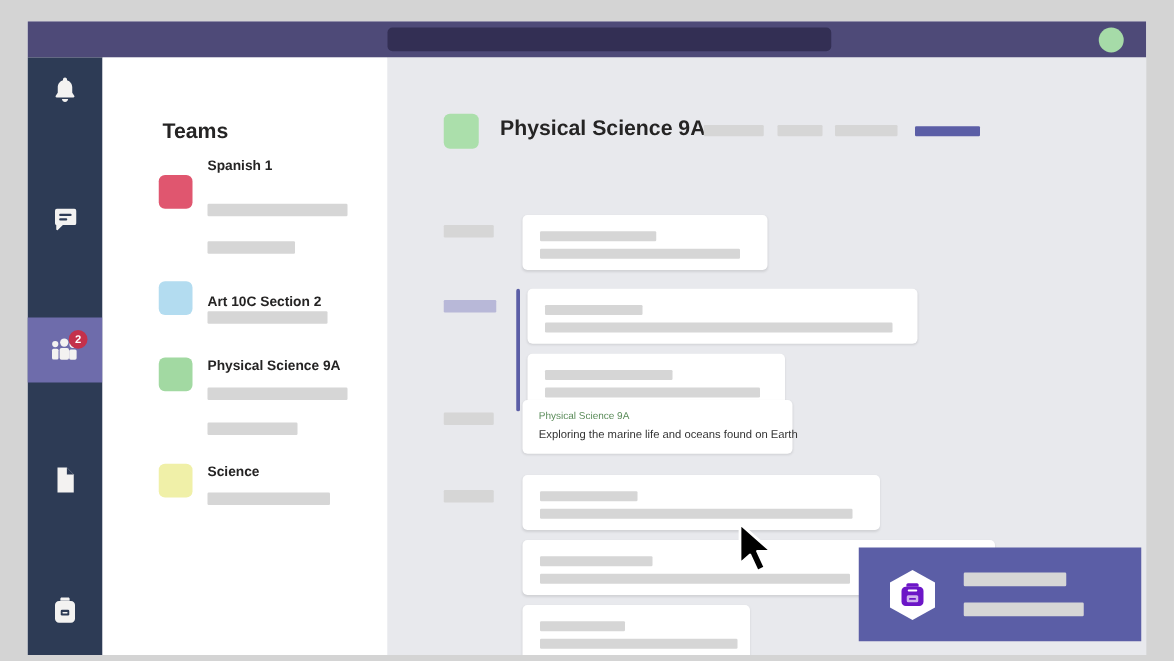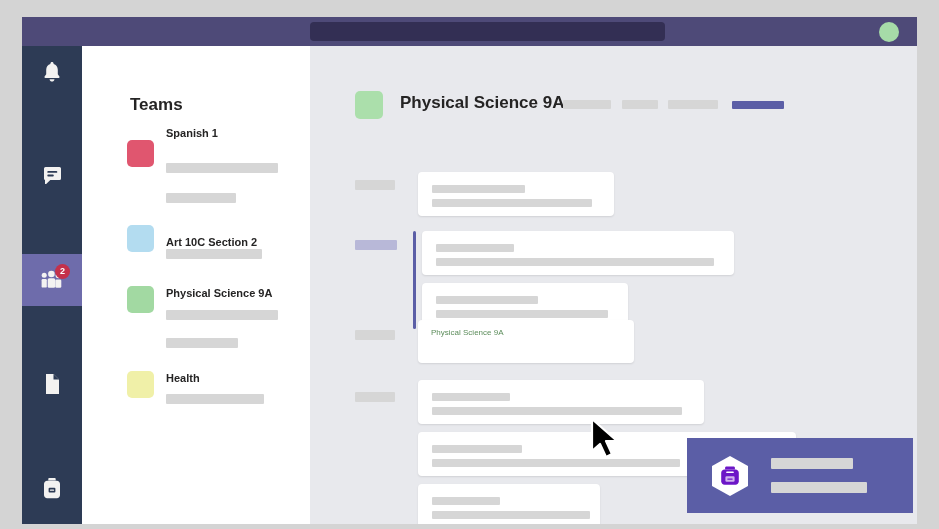--- a/index.html
+++ b/index.html
@@ -334,21 +334,21 @@
 
       <div class="team-row">
         <div class="team-swatch" style="top:240px;background:#a2d9a2"></div>
         <div class="team-name" style="top:241px">Physical Science 9A</div>
         <div class="team-ph" style="top:264px;width:112px"></div>
         <div class="team-ph" style="top:292px;width:72px"></div>
       </div>
 
       <div class="team-row">
         <div class="team-swatch" style="top:325px;background:#f0f0a8"></div>
-        <div class="team-name" style="top:326px">Health</div>
+        <div class="team-name" style="top:326px">Science</div>
         <div class="team-ph" style="top:348px;width:98px"></div>
       </div>
     </div>
 
     <div id="main">
 
       <div id="channel-swatch"></div>
       <div id="channel-title">Physical Science 9A</div>
 
       <div class="head-tab" style="left:253px;width:48px"></div>
@@ -369,20 +369,21 @@
         <div class="ph-line" style="left:14px;top:27px;width:278px"></div>
       </div>
       <div class="msg-card" style="left:112px;top:237px;width:206px;height:44px">
         <div class="ph-line" style="left:14px;top:13px;width:102px"></div>
         <div class="ph-line" style="left:14px;top:27px;width:172px"></div>
       </div>
 
       <div class="day-label" style="top:284px;width:40px"></div>
       <div id="text-card">
         <div id="text-card-title">Physical Science 9A</div>
+        <div id="text-card-body">Exploring the marine life and oceans found on Earth</div>
       </div>
 
       <div class="day-label" style="top:346px;width:40px"></div>
       <div class="msg-card" style="left:108px;top:334px;width:286px;height:44px">
         <div class="ph-line" style="left:14px;top:13px;width:78px"></div>
         <div class="ph-line" style="left:14px;top:27px;width:250px"></div>
       </div>
       <div class="msg-card" style="left:108px;top:386px;width:378px;height:44px">
         <div class="ph-line" style="left:14px;top:13px;width:90px"></div>
         <div class="ph-line" style="left:14px;top:27px;width:248px"></div>

